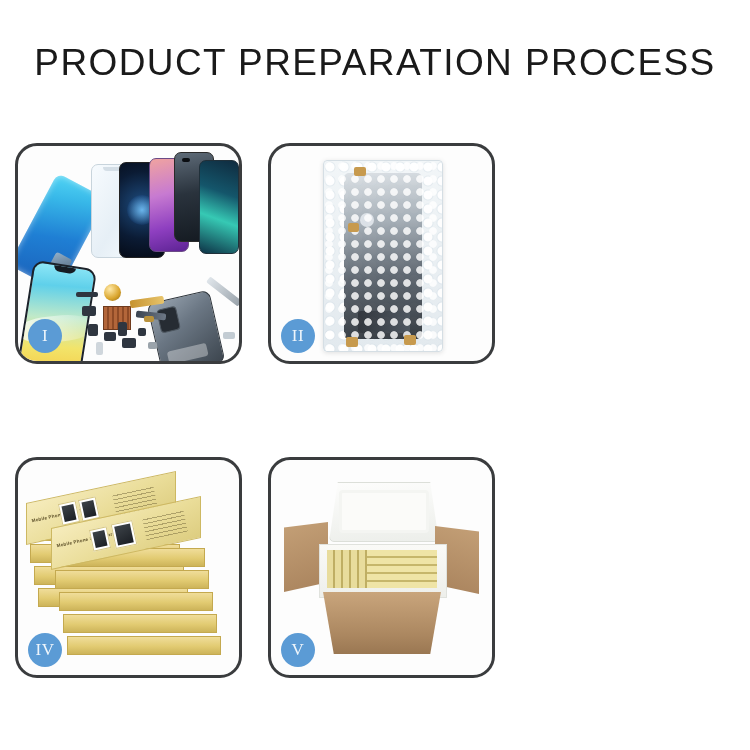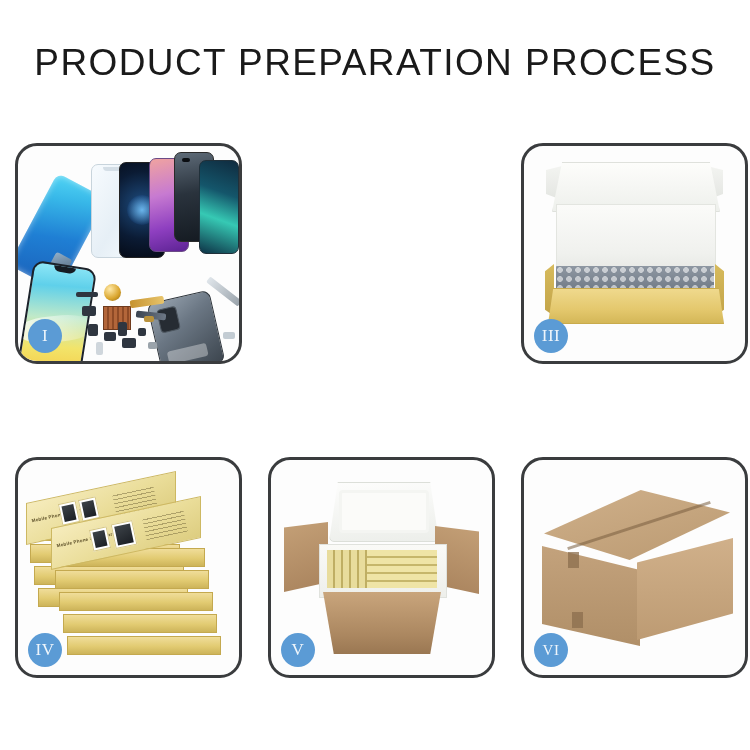--- a/index.html
+++ b/index.html
@@ -416,34 +416,34 @@
         <div class="sp" style="left:104px;top:192px;width:14px;height:10px;"></div>
         <div class="sp" style="left:120px;top:182px;width:8px;height:8px;"></div>
         <div class="sp" style="left:78px;top:196px;width:7px;height:13px;background:#cfd6dc;"></div>
         <div class="sp" style="left:126px;top:170px;width:10px;height:6px;background:#b9923c;"></div>
         <div class="sp" style="left:130px;top:196px;width:9px;height:7px;background:#9aa3ab;"></div>
         <div class="sp" style="left:205px;top:186px;width:12px;height:7px;background:#c3ccd3;"></div>
       </div>
       <div class="badge">I</div>
     </div>
 
-
-    <div class="panel p3">
+    <div class="panel p2">
       <div class="scene">
-        <div class="b3flapL"></div>
-        <div class="b3flapR"></div>
-        <div class="b3lidBack"></div>
-        <div class="b3foam"></div>
-        <div class="b3grey"></div>
-        <div class="b3sideL"></div>
-        <div class="b3sideR"></div>
-        <div class="b3front"></div>
+        <div class="bagOuter">
+          <div class="bagItem"></div>
+          <div class="bubOverlay"></div>
+          <div class="tapeA"></div>
+          <div class="tapeB"></div>
+          <div class="tapeC"></div>
+          <div class="tapeD"></div>
+        </div>
       </div>
-      <div class="badge">III</div>
+      <div class="badge">II</div>
     </div>
+
 
     <div class="panel p4">
       <div class="scene stackWrap">
         <div class="sBox" style="left:8px;top:62px;"></div>
         <div class="sBox" style="left:12px;top:84px;"></div>
         <div class="sBox" style="left:16px;top:106px;"></div>
         <div class="sBox" style="left:20px;top:128px;"></div>
         <div class="sBox" style="left:33px;top:88px;width:152px;"></div>
         <div class="sBox" style="left:37px;top:110px;width:152px;"></div>
         <div class="sBox" style="left:41px;top:132px;width:152px;"></div>
@@ -483,26 +483,15 @@
         <div class="c5foamBox"></div>
         <div class="c5inner">
           <div class="c5vert"></div>
           <div class="c5horz"></div>
         </div>
         <div class="c5front"></div>
       </div>
       <div class="badge">V</div>
     </div>
 
-    <div class="panel p6">
-      <div class="scene">
-        <div class="c6top"></div>
-        <div class="c6seam"></div>
-        <div class="c6left"></div>
-        <div class="c6right"></div>
-        <div class="c6tape1"></div>
-        <div class="c6tape2"></div>
-      </div>
-      <div class="badge wide">VI</div>
-    </div>
 
   </div>
 </div>
 
 </body></html>

